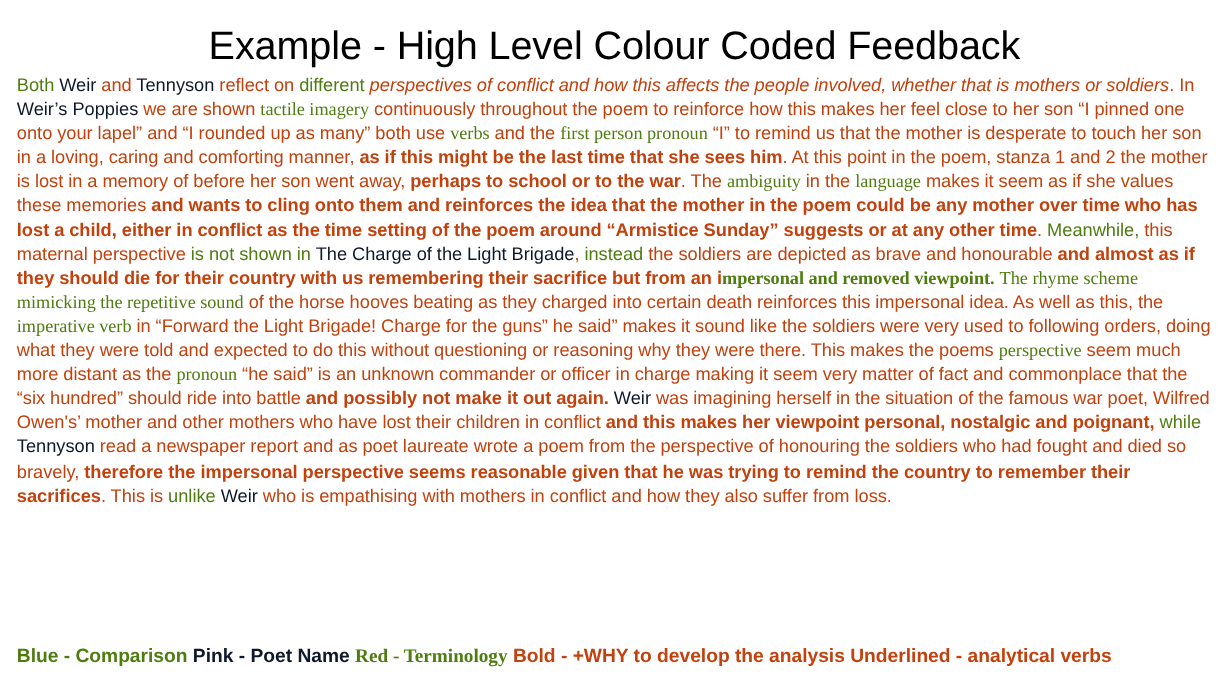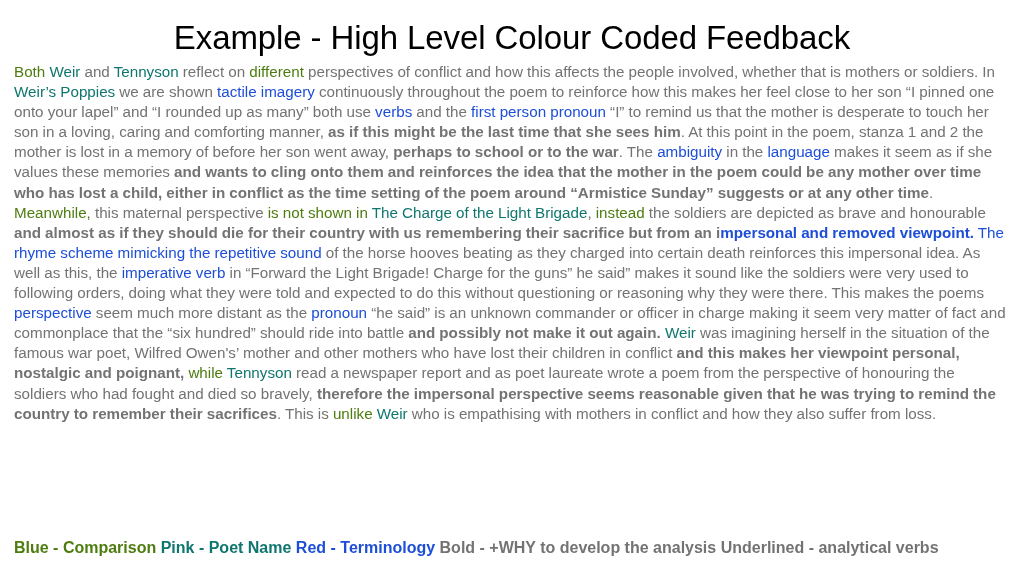--- a/index.html
+++ b/index.html
@@ -58,26 +58,26 @@
     top: 538px;
     width: 1000px;
     font-size: 16px;
     line-height: 20px;
     font-weight: bold;
     color: #000000;
   }
 
   
   .c-blue   { color: #4d7c0f; }
-  .c-pink   { color: #0f766e; }
-  .c-red    { color: #1d4ed8; }
-  .c-black  { color: #737373; }
+  .c-pink   { color: #0f172a; }
+  .c-red    { color: #4d7c0f; font-family: Liberation Serif, serif; }
+  .c-black  { color: #c2410c; }
 
   .t-b  { font-weight: bold; }
-  .t-i  { }
+  .t-i  { font-style: italic; }
   .t-u  { }
 </style>
 </head>
 <body>
 
 <div id="slide">
 
   <h1 id="slide-title">Example - High Level Colour Coded Feedback</h1>
 
   <div id="body-text"><span class="c-blue">Both </span><span class="c-pink">Weir</span><span class="c-black"> and </span><span class="c-pink">Tennyson</span><span class="c-black"> </span><span class="c-black t-u">reflect </span><span class="c-black">on </span><span class="c-blue">different</span><span class="c-black"> </span><span class="c-black t-i">perspectives of conflict and how this affects the people involved, whether that is mothers or soldiers</span><span class="c-black">. In </span><span class="c-pink">Weir’s Poppies</span><span class="c-black"> we are </span><span class="c-black t-u">shown </span><span class="c-red">tactile imagery</span><span class="c-black"> continuously throughout the poem to </span><span class="c-black t-u">reinforce </span><span class="c-black">how this makes her feel close to her son “I pinned one onto your lapel” and “I rounded up as many” both use </span><span class="c-red">verbs</span><span class="c-black"> and the </span><span class="c-red">first person pronoun</span><span class="c-black"> “I” to </span><span class="c-black t-u">remind </span><span class="c-black">us that the mother is desperate to touch her son in a loving, caring and comforting manner, </span><span class="c-black t-b">as if this might be the last time that she sees him</span><span class="c-black">. At this point in the poem, stanza 1 and 2 the mother is lost in a memory of before her son went away, </span><span class="c-black t-b">perhaps to school or to the war</span><span class="c-black">. The </span><span class="c-red">ambiguity</span><span class="c-black"> in the </span><span class="c-red">language</span><span class="c-black"> makes it seem as if she values these memories </span><span class="c-black t-b">and wants to cling onto them and reinforces the idea that the mother in the poem could be any mother over time who has lost a child, either in conflict as the time setting of the poem around “Armistice Sunday” suggests or at any other time</span><span class="c-black">. </span><span class="c-blue">Meanwhile,</span><span class="c-black"> this maternal perspective </span><span class="c-blue">is not shown in</span><span class="c-black"> </span><span class="c-pink">The Charge of the Light Brigade</span><span class="c-black">, </span><span class="c-blue">instead</span><span class="c-black"> the soldiers are depicted as brave and honourable </span><span class="c-black t-b">and almost as if they should die for their country with us remembering their sacrifice but from an i</span><span class="c-red t-b">mpersonal and removed viewpoint.</span><span class="c-black"> </span><span class="c-red">The rhyme scheme mimicking the repetitive sound</span><span class="c-black"> of the horse hooves beating as they charged into certain death </span><span class="c-black t-u">reinforces </span><span class="c-black">this impersonal idea. As well as this, the </span><span class="c-red">imperative verb</span><span class="c-black"> in “Forward the Light Brigade! Charge for the guns” he said” makes it sound like the soldiers were very used to following orders, doing what they were told and expected to do this without questioning or reasoning why they were there. This makes the poems </span><span class="c-red">perspective</span><span class="c-black"> seem much more distant as the </span><span class="c-red">pronoun</span><span class="c-black"> “he said” is an unknown commander or officer in charge making it seem very matter of fact and commonplace that the “six hundred” should ride into battle </span><span class="c-black t-b">and possibly not make it out again.</span><span class="c-black"> </span><span class="c-pink">Weir</span><span class="c-black"> was imagining herself in the situation of the famous war poet, Wilfred Owen's’ mother and other mothers who have lost their children in conflict </span><span class="c-black t-b">and this makes her viewpoint personal, nostalgic and poignant,</span><span class="c-black"> </span><span class="c-blue">while</span><span class="c-black"> </span><span class="c-pink">Tennyson</span><span class="c-black"> read a newspaper report and as poet laureate wrote a poem from the perspective of honouring the soldiers who had fought and died so bravely, </span><span class="c-black t-b">therefore the impersonal perspective seems reasonable given that he was trying to remind the country to remember their sacrifices</span><span class="c-black">. This is </span><span class="c-blue">unlike</span><span class="c-black"> </span><span class="c-pink">Weir</span><span class="c-black"> who is empathising with mothers in conflict and how they also suffer from loss.</span></div>

